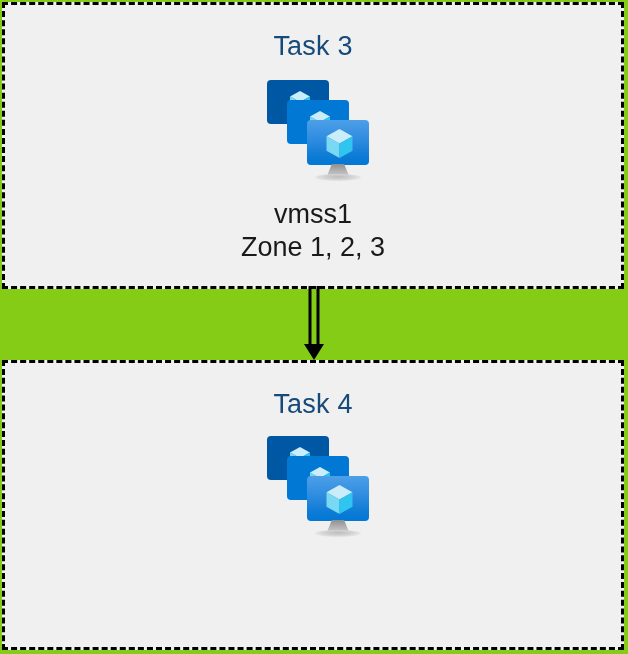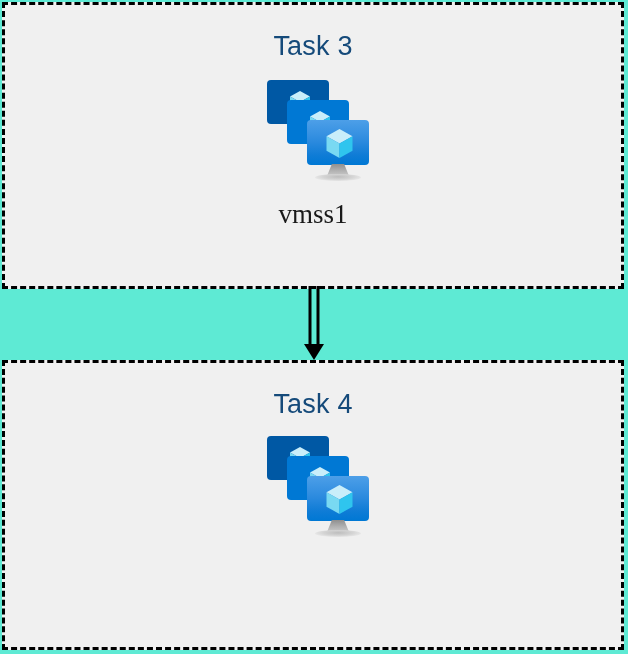--- a/index.html
+++ b/index.html
@@ -13,21 +13,21 @@
     position: relative;
     overflow: hidden;
     font-family: "Liberation Sans", sans-serif;
   }
 
   .canvas {
     position: absolute;
     inset: 0;
     width: 628px;
     height: 654px;
-    background: #5eead4;
+    background: #84cc16;
   }
 
   
   .task-box {
     position: absolute;
     box-sizing: border-box;
     background: #f0f0f0;
     border: 3px dashed #000000;
     display: flex;
     flex-direction: column;
@@ -173,21 +173,22 @@
           <polygon points="14.5,1 27.5,8.3 14.5,15.6 1.5,8.3" fill="#c9eefa"></polygon>
           <polygon points="1.5,8.3 14.5,15.6 14.5,30 1.5,22.7" fill="#79d9f2"></polygon>
           <polygon points="27.5,8.3 14.5,15.6 14.5,30 27.5,22.7" fill="#2fc5ee"></polygon>
         </svg>
       </div>
 
       <div class="stand-neck"></div>
       <div class="stand-base"></div>
     </div>
 
-    <div class="caption" style="margin-top:18px;font-family:Liberation Serif, serif;">vmss1</div>
+    <div class="caption" style="margin-top:18px;">vmss1</div>
+    <div class="caption">Zone 1, 2, 3</div>
   </div>
 
   <div class="connector">
     <svg viewBox="0 0 36 76" width="36" height="76" aria-hidden="true">
       <line x1="14" y1="0" x2="14" y2="60" stroke="#000000" stroke-width="3"></line>
       <line x1="22" y1="0" x2="22" y2="60" stroke="#000000" stroke-width="3"></line>
       <polygon points="8,58 28,58 18,74" fill="#000000"></polygon>
     </svg>
   </div>
 

